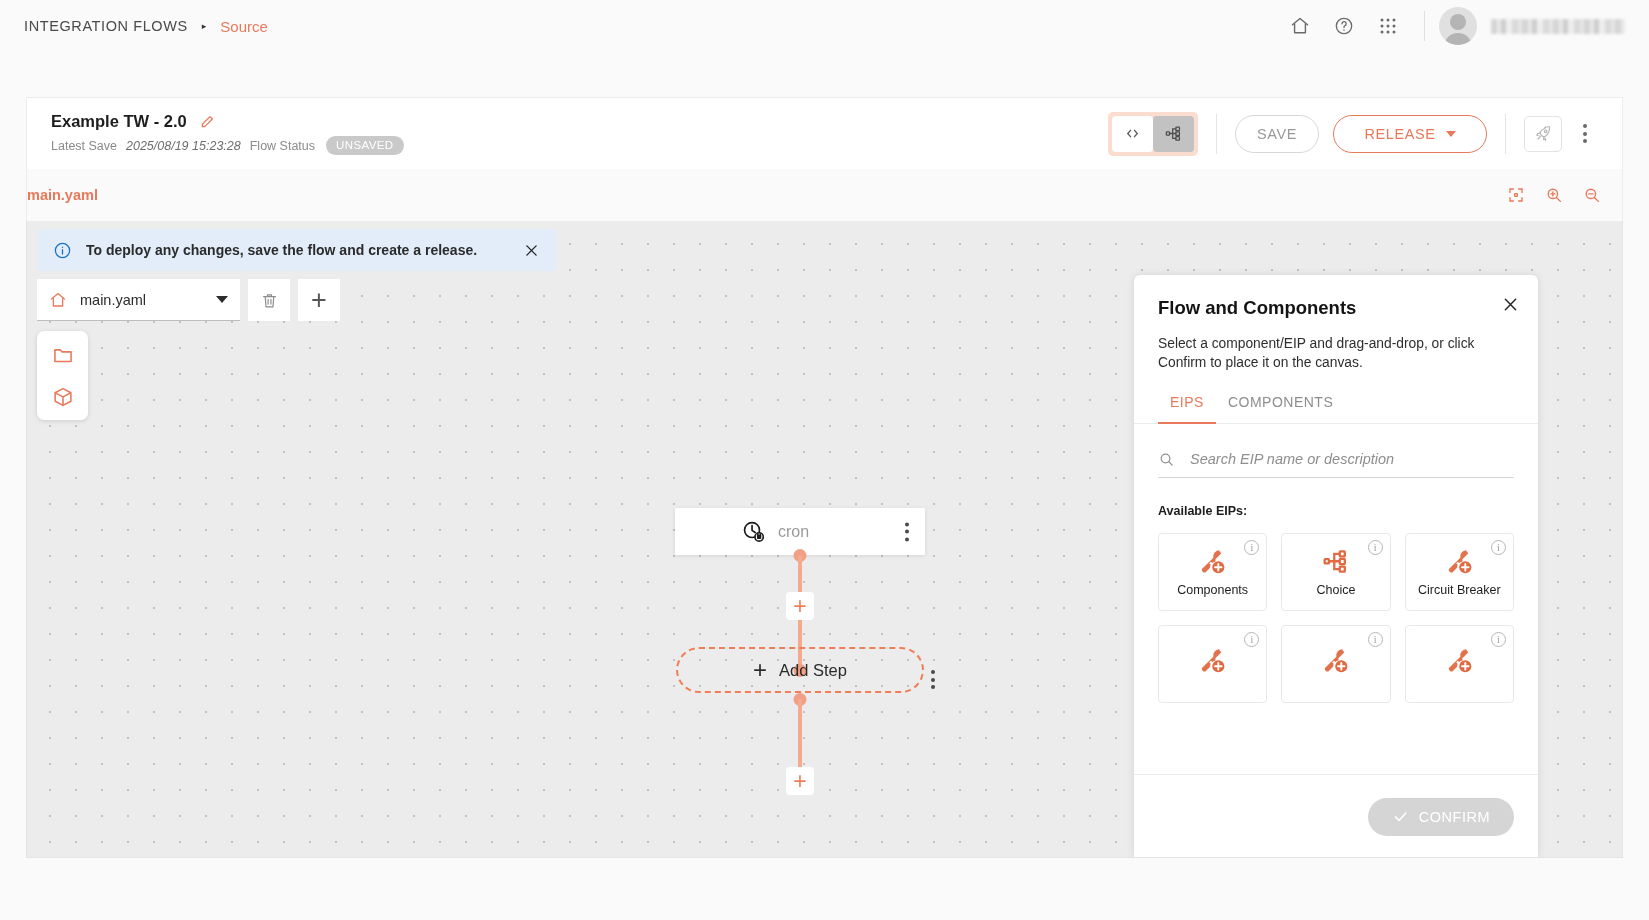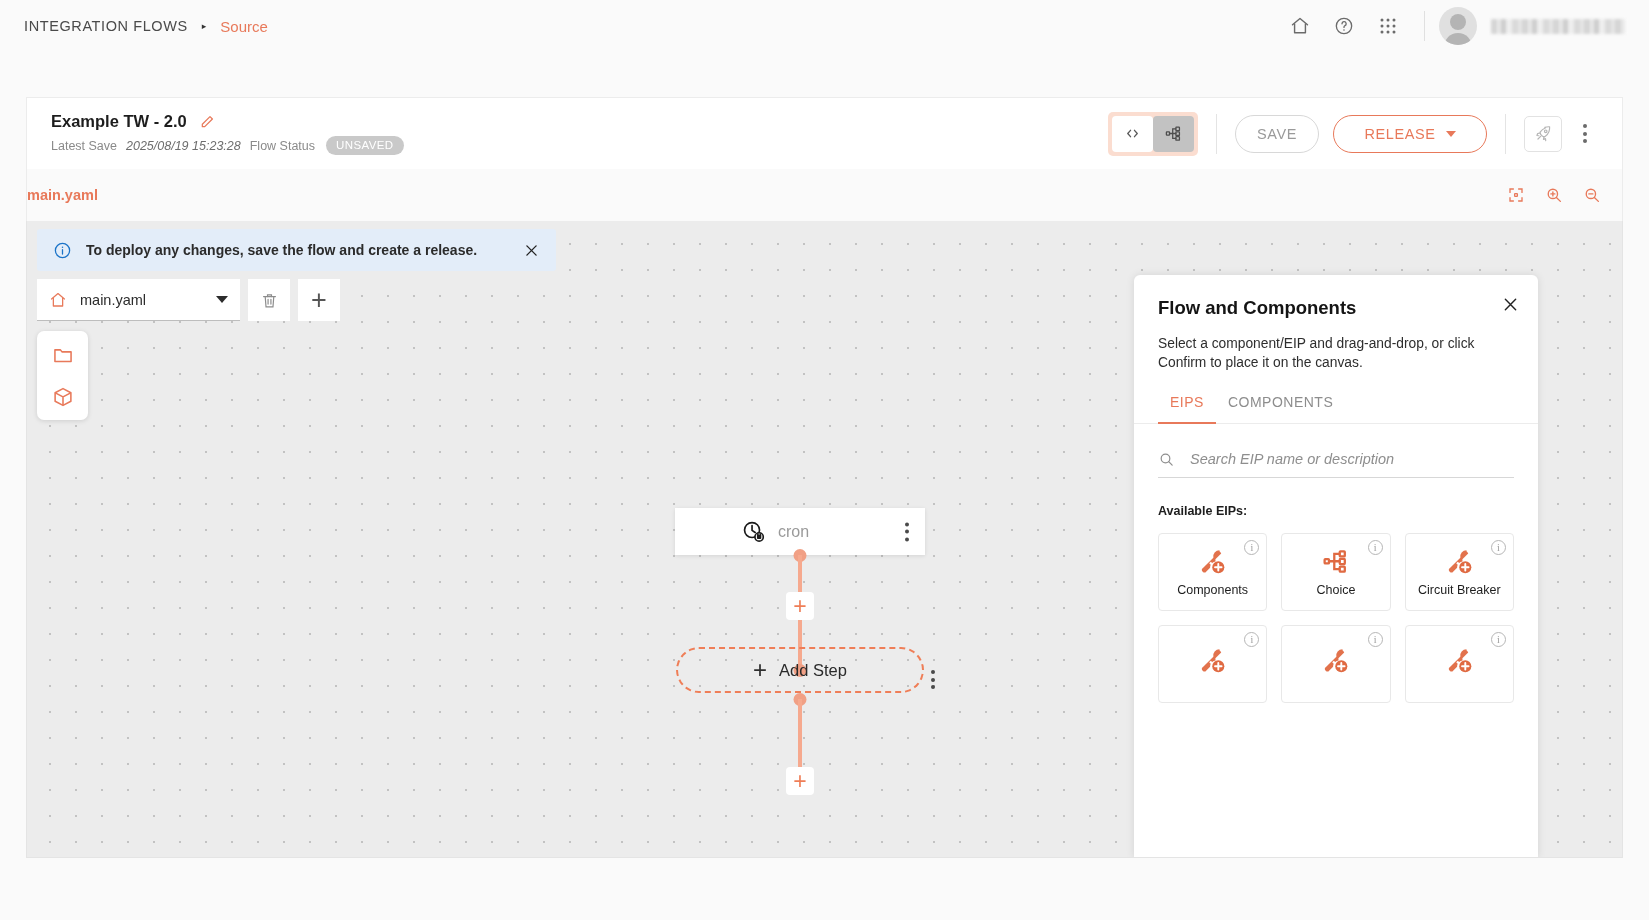--- a/index.html
+++ b/index.html
@@ -570,16 +570,26 @@
                   <circle cx="16.8" cy="16.8" r="5"></circle>
                   <path d="M16.8 14.1v5.4M14.1 16.8h5.4" stroke="#fff" stroke-width="1.6" stroke-linecap="round"></path>
                 </svg>
             </span>
             <span class="eip-card-lbl"></span>
             <span class="eip-info">i</span>
           </div>
         </div>
       </div>
 
+      <div class="eip-foot">
+        <div class="confirm-btn">
+          <span style="display:flex">
+            <svg width="17" height="17" viewBox="0 0 24 24" fill="none" stroke="currentColor" stroke-width="2.1" stroke-linecap="round" stroke-linejoin="round">
+                <path d="M5 12.5 10 17.5 19.5 7"></path>
+              </svg>
+          </span>
+          <span>CONFIRM</span>
+        </div>
+      </div>
     </div>
 
   </div>
 </div>
 
 </body></html>

